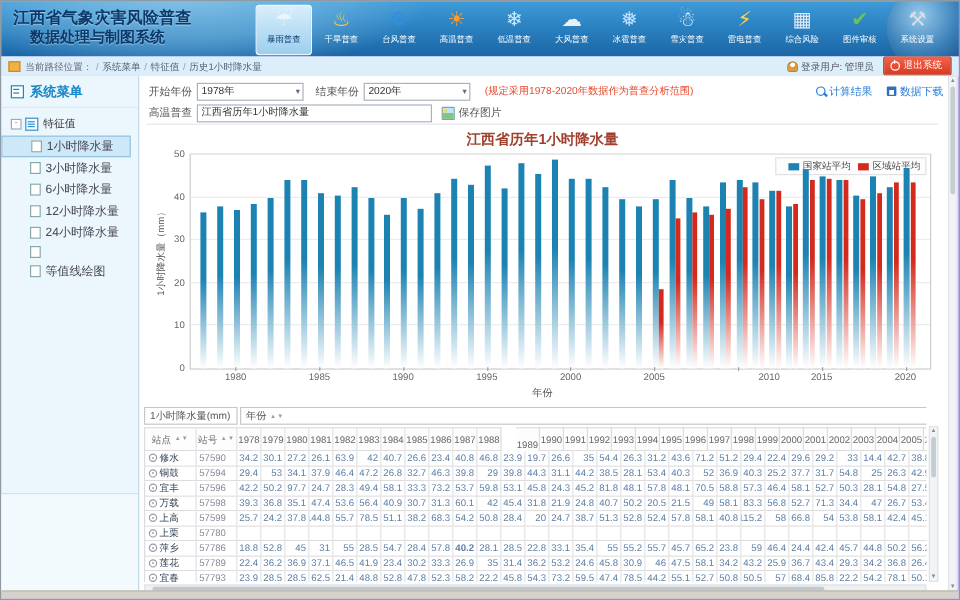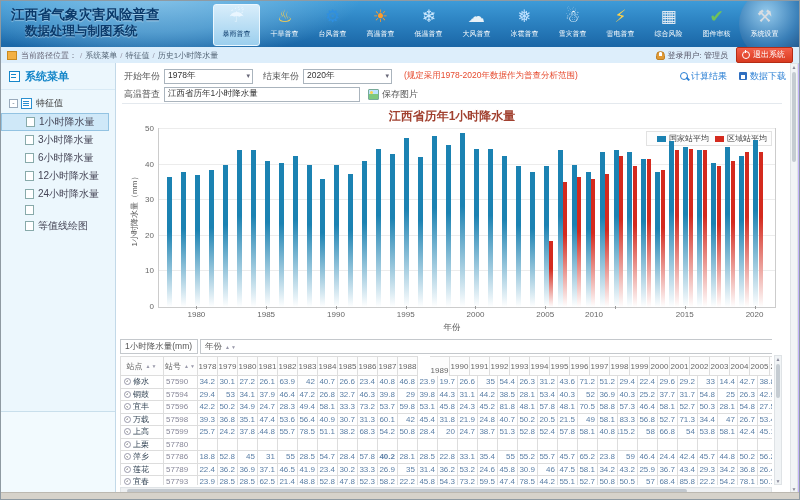--- a/index.html
+++ b/index.html
@@ -347,21 +347,21 @@
         <div class="xtick" style="left: 129.174px;">1985</div>
         <div class="xtickmark" style="left: 213.942px;"></div>
         <div class="xtick" style="left: 198.942px;">1990</div>
         <div class="xtickmark" style="left: 283.709px;"></div>
         <div class="xtick" style="left: 268.709px;">1995</div>
         <div class="xtickmark" style="left: 353.477px;"></div>
         <div class="xtick" style="left: 338.477px;">2000</div>
         <div class="xtickmark" style="left: 423.244px;"></div>
         <div class="xtick" style="left: 408.244px;">2005</div>
         <div class="xtickmark" style="left: 493.012px;"></div>
-        <div class="xtick" style="left: 457px;">2010</div>
+        <div class="xtick" style="left: 504px;">2010</div>
         <div class="xtickmark" style="left: 562.779px;"></div>
         <div class="xtick" style="left: 547.779px;">2015</div>
         <div class="xtickmark" style="left: 632.547px;"></div>
         <div class="xtick" style="left: 617.547px;">2020</div>
       </div>
 
     <div class="tbl-clip" id="tbl">
         <div class="tbl-top" style="left: 0px; width: 678px;">
           <div class="box" style="width: 78px;">1小时降水量(mm)</div>
           <div class="box" style="width: 598px; margin-left: 2px;">
@@ -481,21 +481,21 @@
           <div class="tc val" style="width: 20px; height: 12.5px;">42.9</div>
         </div>
         <div class="trow" style="top: 62px; width: 678px;">
           <div class="tc name" style="width: 44px; height: 12.5px;">
             <div class="radio"></div>
             <span>宜丰</span>
           </div>
           <div class="tc sid" style="width: 34px; height: 12.5px;">57596</div>
           <div class="tc val" style="width: 20px; height: 12.5px;">42.2</div>
           <div class="tc val" style="width: 20px; height: 12.5px;">50.2</div>
-          <div class="tc val" style="width: 20px; height: 12.5px;">34.9</div>
+          <div class="tc val" style="width: 20px; height: 12.5px;">97.7</div>
           <div class="tc val" style="width: 20px; height: 12.5px;">24.7</div>
           <div class="tc val" style="width: 20px; height: 12.5px;">28.3</div>
           <div class="tc val" style="width: 20px; height: 12.5px;">49.4</div>
           <div class="tc val" style="width: 20px; height: 12.5px;">58.1</div>
           <div class="tc val" style="width: 20px; height: 12.5px;">33.3</div>
           <div class="tc val" style="width: 20px; height: 12.5px;">73.2</div>
           <div class="tc val" style="width: 20px; height: 12.5px;">53.7</div>
           <div class="tc val" style="width: 20px; height: 12.5px;">59.8</div>
           <div class="tc val" style="width: 20px; height: 12.5px;">53.1</div>
           <div class="tc val" style="width: 20px; height: 12.5px;">45.8</div>

